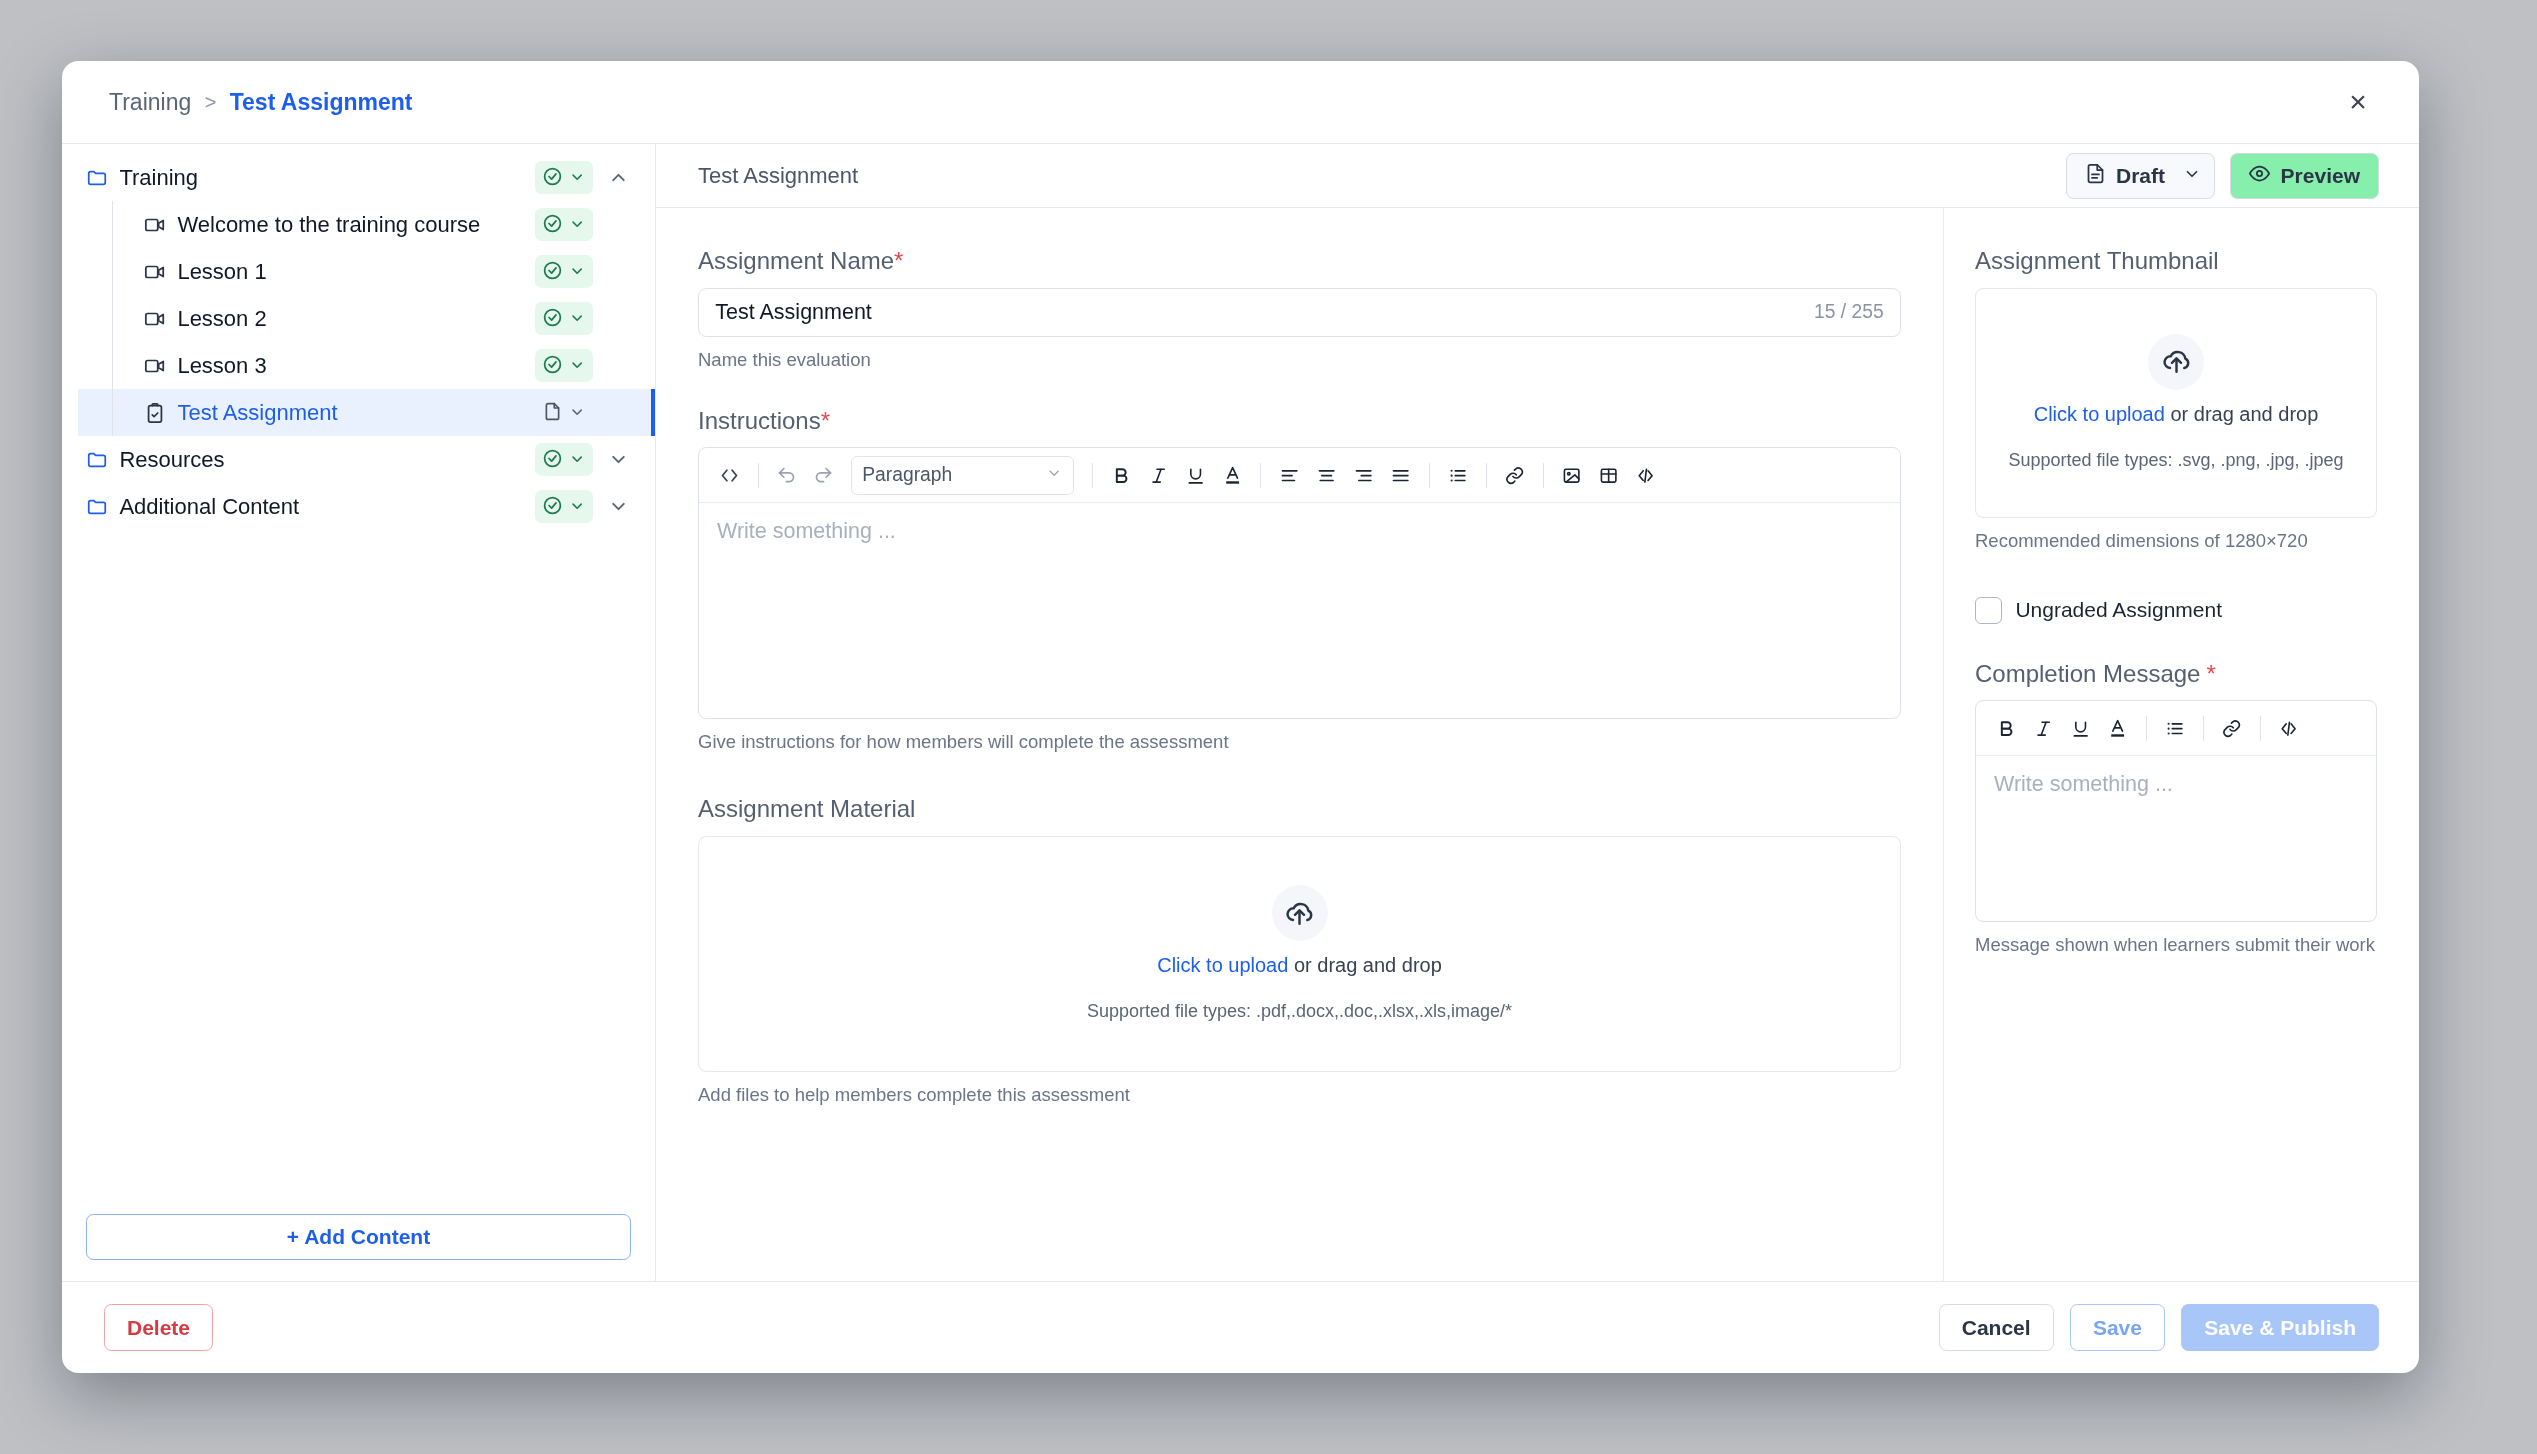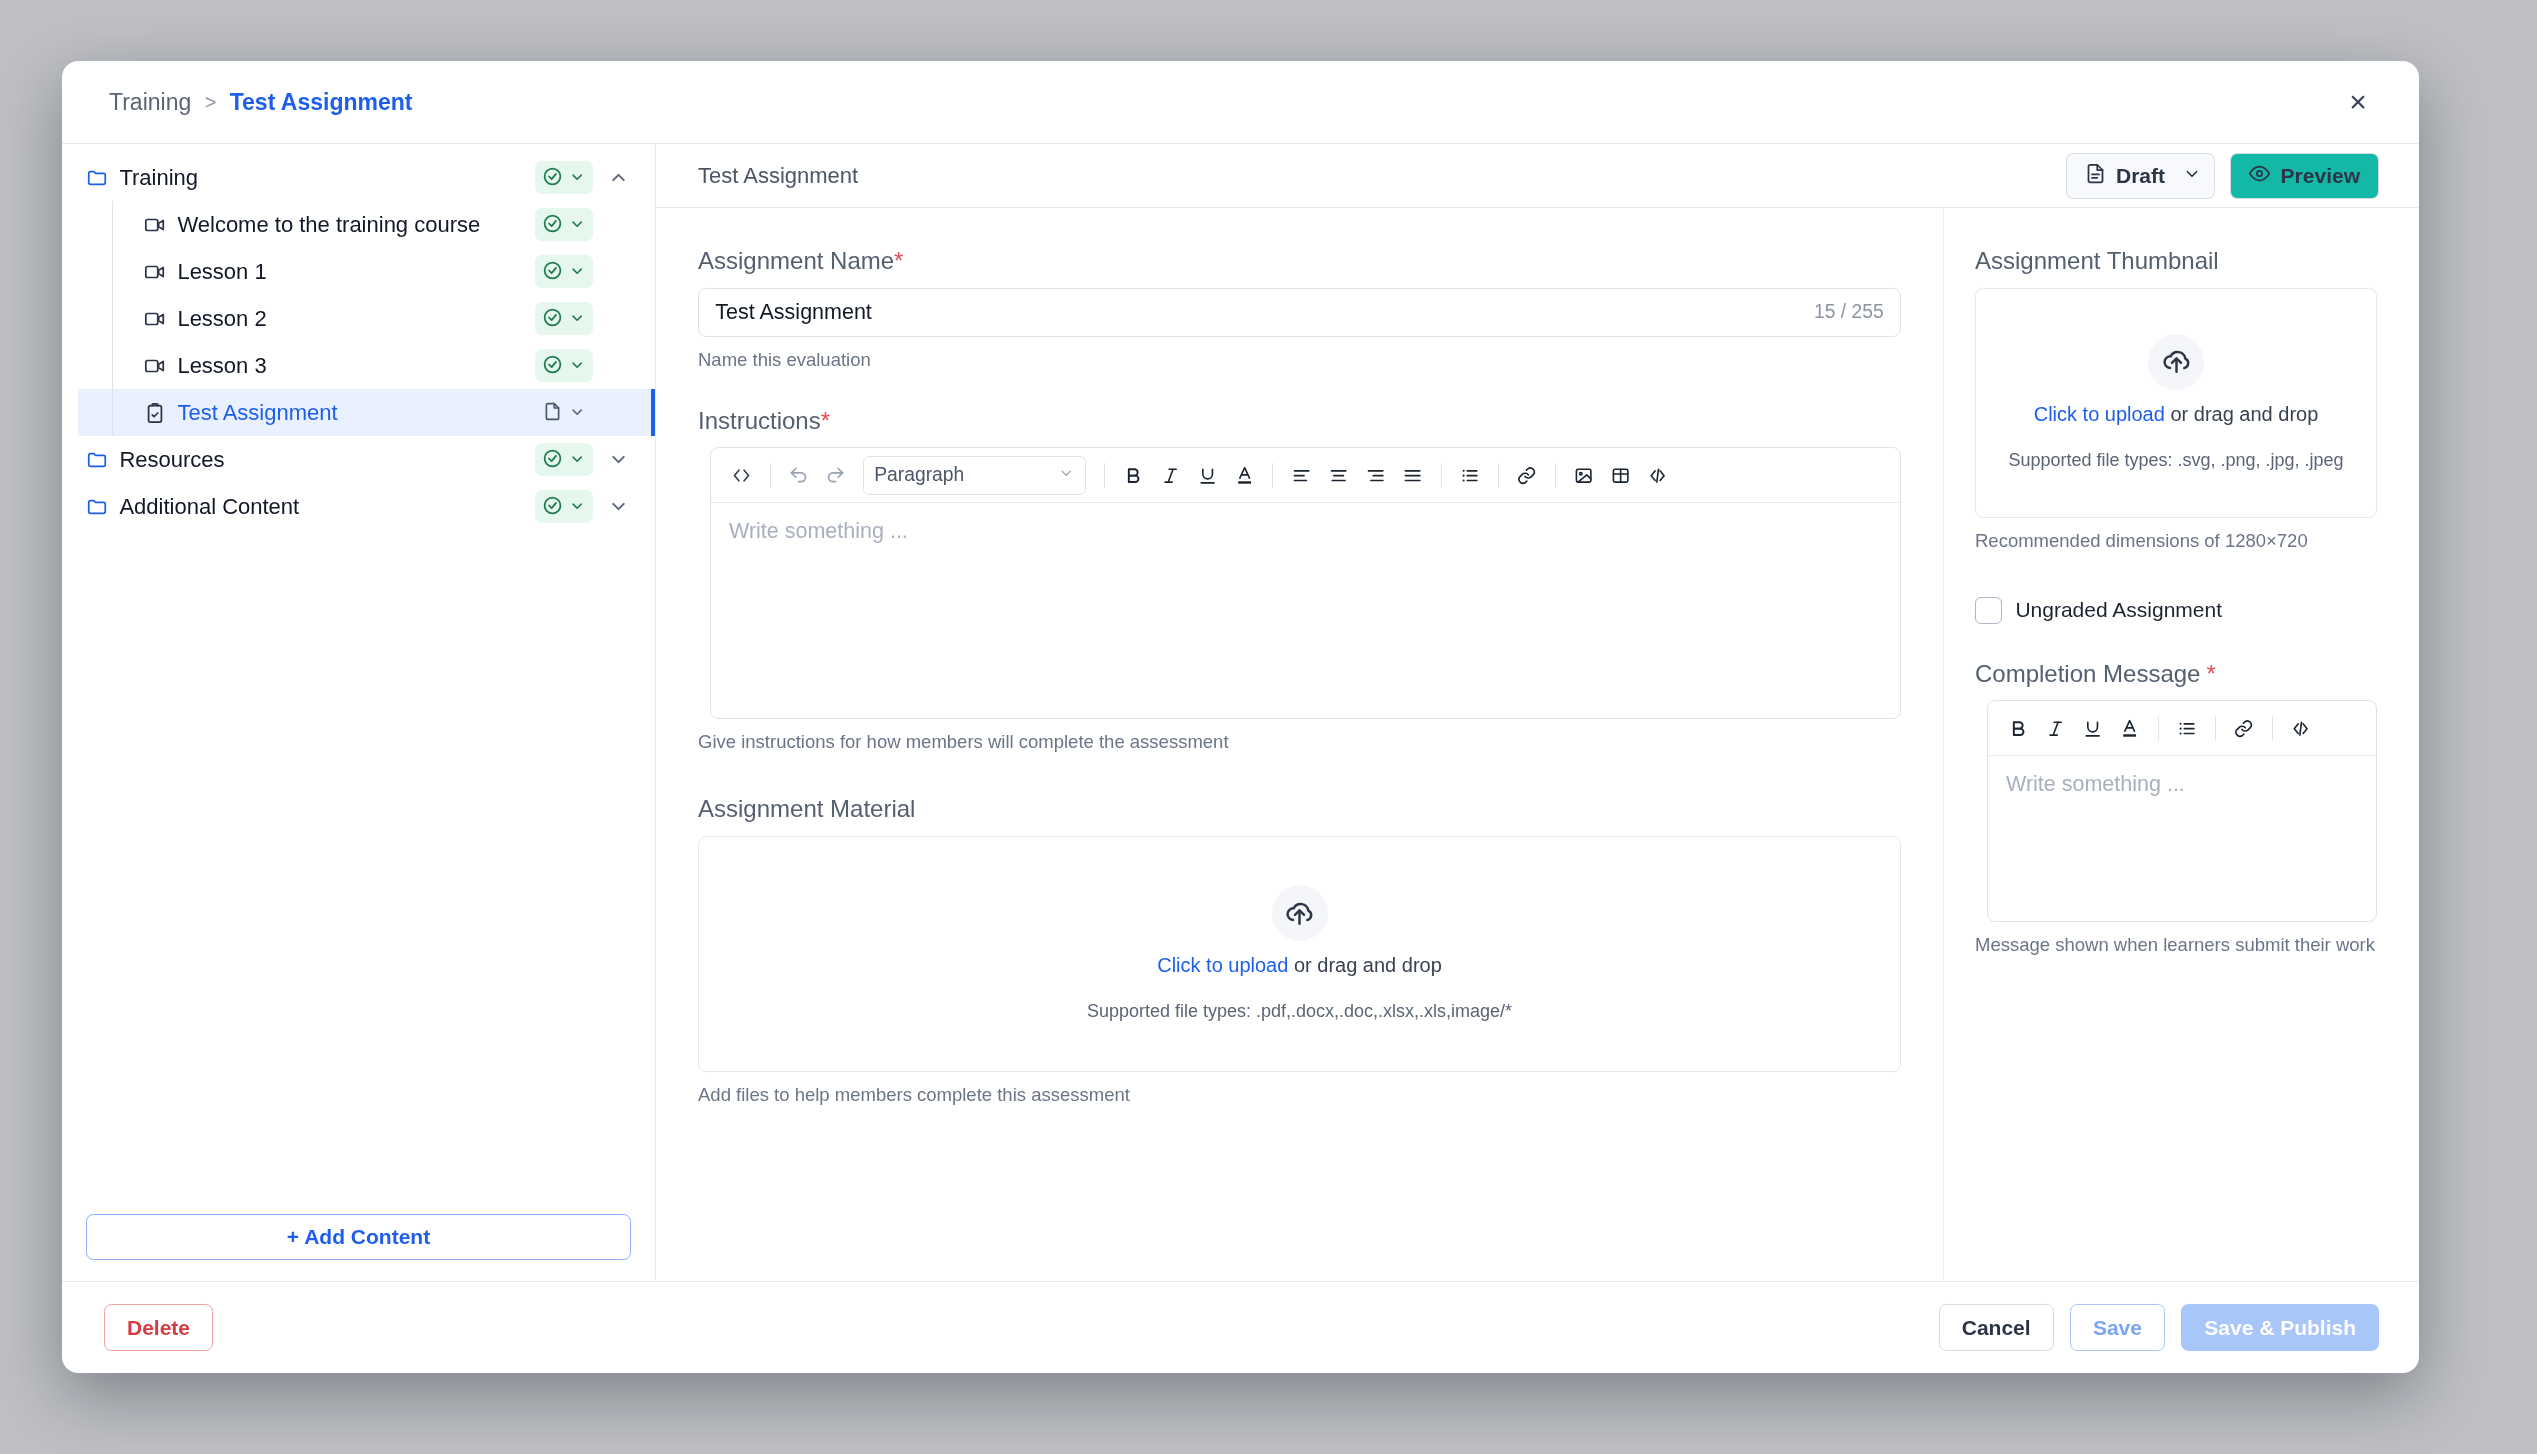--- a/index.html
+++ b/index.html
@@ -166,21 +166,21 @@
     border-radius: 7.4px;
     font-size: 21px;
     font-family: "Liberation Sans", sans-serif;
     cursor: pointer;
     white-space: nowrap;
   }
   .btn-draft {
     background: #f7f9fc; border: 0.7px solid #d6dce6;
     color: #2b3547; font-weight: 700; padding-right: 13.4px;
   }
-  .btn-preview { background: #14b8a6; border: 0.7px solid #d6dce6; color: #2b3547; font-weight: 700; }
+  .btn-preview { background: #86efac; border: 0.7px solid #d6dce6; color: #2b3547; font-weight: 700; }
 
   .form-scroll {
     flex: 1; min-height: 0;
     display: flex;
     overflow: hidden;
   }
   .col-main {
     flex: 1; min-width: 0;
     padding: 39px 42px 0 42px;
     border-right: 0.7px solid #e9ecf1;
@@ -212,21 +212,20 @@
   }
   .text-input .val { font-size: 21.5px; color: #111827; }
   .text-input .counter { margin-left: auto; font-size: 19.3px; color: #8b94a3; }
 
   
   .editor {
     border: 0.7px solid #dde2ea;
     border-radius: 8.2px;
     overflow: hidden;
     background: #fff;
-    margin-left: 12px;
   }
   .editor-toolbar {
     display: flex; align-items: center;
     height: 55px;
     padding: 0 13.4px;
     border-bottom: 0.7px solid #e9ecf1;
     gap: 3px;
   }
   .tb-btn {
     width: 34px; height: 34px;

